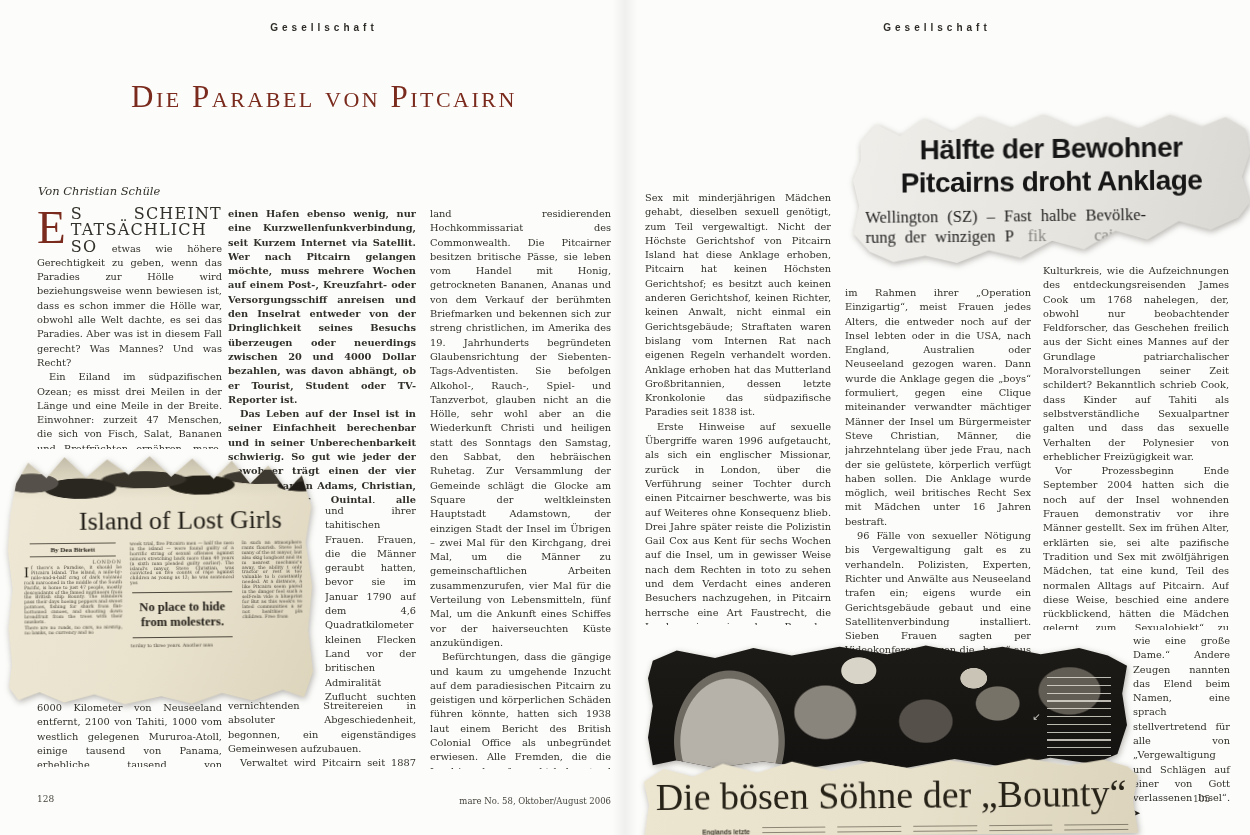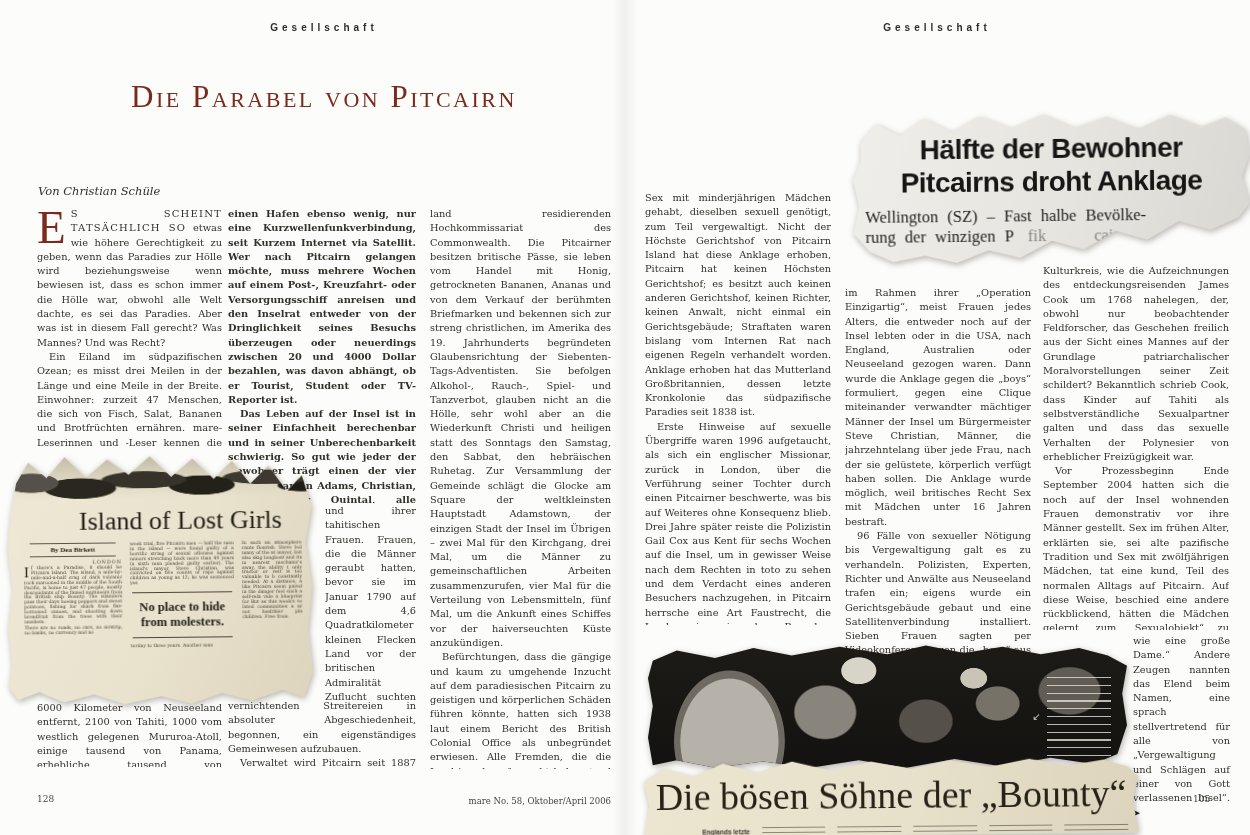--- a/index.html
+++ b/index.html
@@ -21,21 +21,21 @@
   .subtitle{font-family:"Liberation Sans",sans-serif;font-size:11.5px;line-height:15px;
             font-weight:bold;color:#8a3020;text-align:center;}
   .byline{font-style:italic;font-size:11.5px;color:#32302a;}
 
   
   .col{font-size:9.8px;line-height:14.3px;text-align:justify;overflow:hidden;}
   .col p{margin:0;}
   .col p + p{text-indent:12px;}
   .dropcap{float:left;font-family:"Liberation Serif",serif;font-size:47px;line-height:39px;
            color:#7a2b1d;padding:1px 5px 0 0;}
-  .leadin{letter-spacing:1.2px;font-size:10px;}
+  .leadin{letter-spacing:1.2px;font-size:16px;}
   .cont-mark{font-size:9px;color:#1e1c18;}
 
   
   .tear-wrap{filter:drop-shadow(1px 2px 3px rgba(40,35,25,.35));}
   .paper{position:relative;width:100%;height:100%;overflow:hidden;}
 
   
   .clip-lost .paper{background:linear-gradient(115deg,#efe8d6,#e9e2cd 55%,#ddd4bc);
     clip-path:polygon(3% 14%,7% 6%,13% 12%,19% 4%,26% 12%,33% 5%,40% 11%,47% 4%,54% 12%,61% 5%,68% 13%,74% 6%,80% 15%,86% 8%,92% 18%,97% 12%,100% 24%,98% 38%,100% 55%,98.5% 72%,100% 88%,97% 98%,90% 95%,80% 99%,70% 96%,60% 100%,50% 97%,38% 100%,28% 96%,18% 99%,10% 95%,3% 98%,0% 93%,1% 84%,0% 70%,1.5% 55%,0% 40%,1% 26%);}
   .clip-lost .grunge{position:absolute;left:0;top:0;width:100%;height:58px;
@@ -219,16 +219,16 @@
         <div class="faux-text"></div>
         <div class="faux-text"></div>
         <div class="faux-text"></div>
         <div class="faux-text"></div>
         <div class="faux-text"></div>
       </div>
     </div>
   </div>
 
   <div class="abs folio" style="left:37px;top:794px;">128</div>
-  <div class="abs issue-line" style="left:400px;top:796px;width:211px;">mare No. 58, Oktober/April 2006</div>
+  <div class="abs issue-line" style="left:400px;top:796px;width:211px;">mare No. 58, Oktober/August 2006</div>
   <div class="abs folio" style="left:1193px;top:794px;">105</div>
 
 </div>
 
 </body></html>

